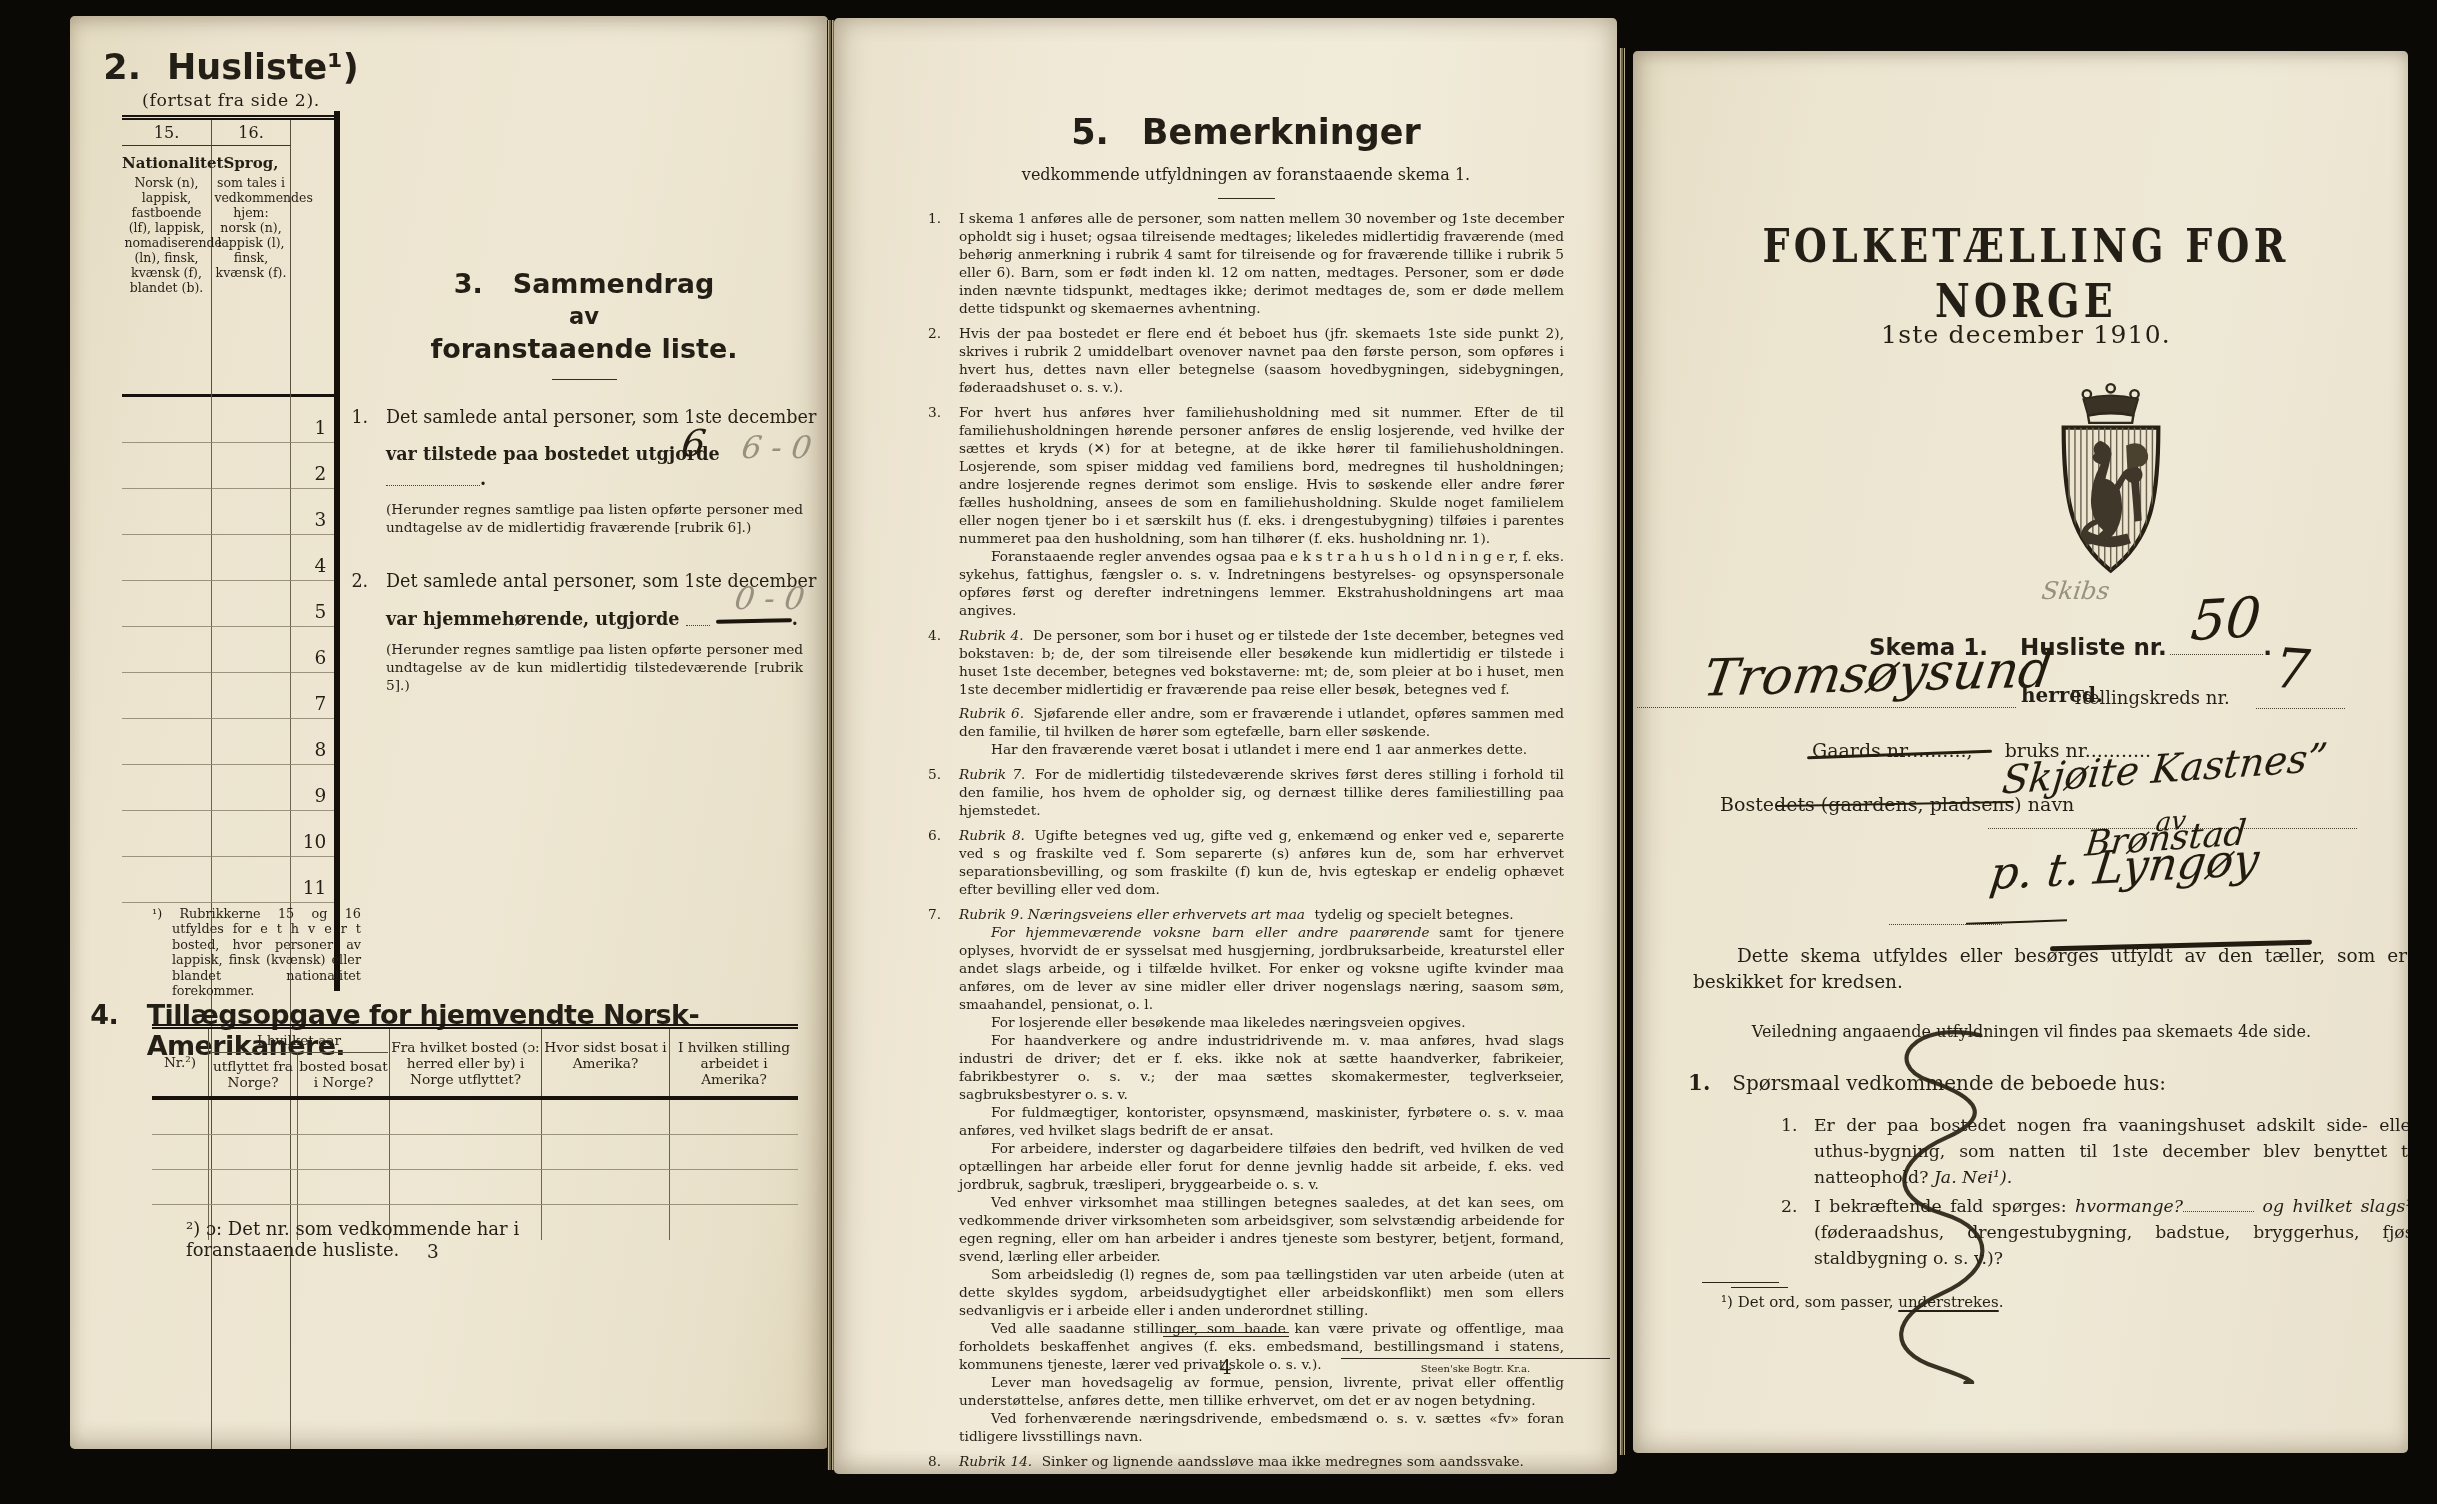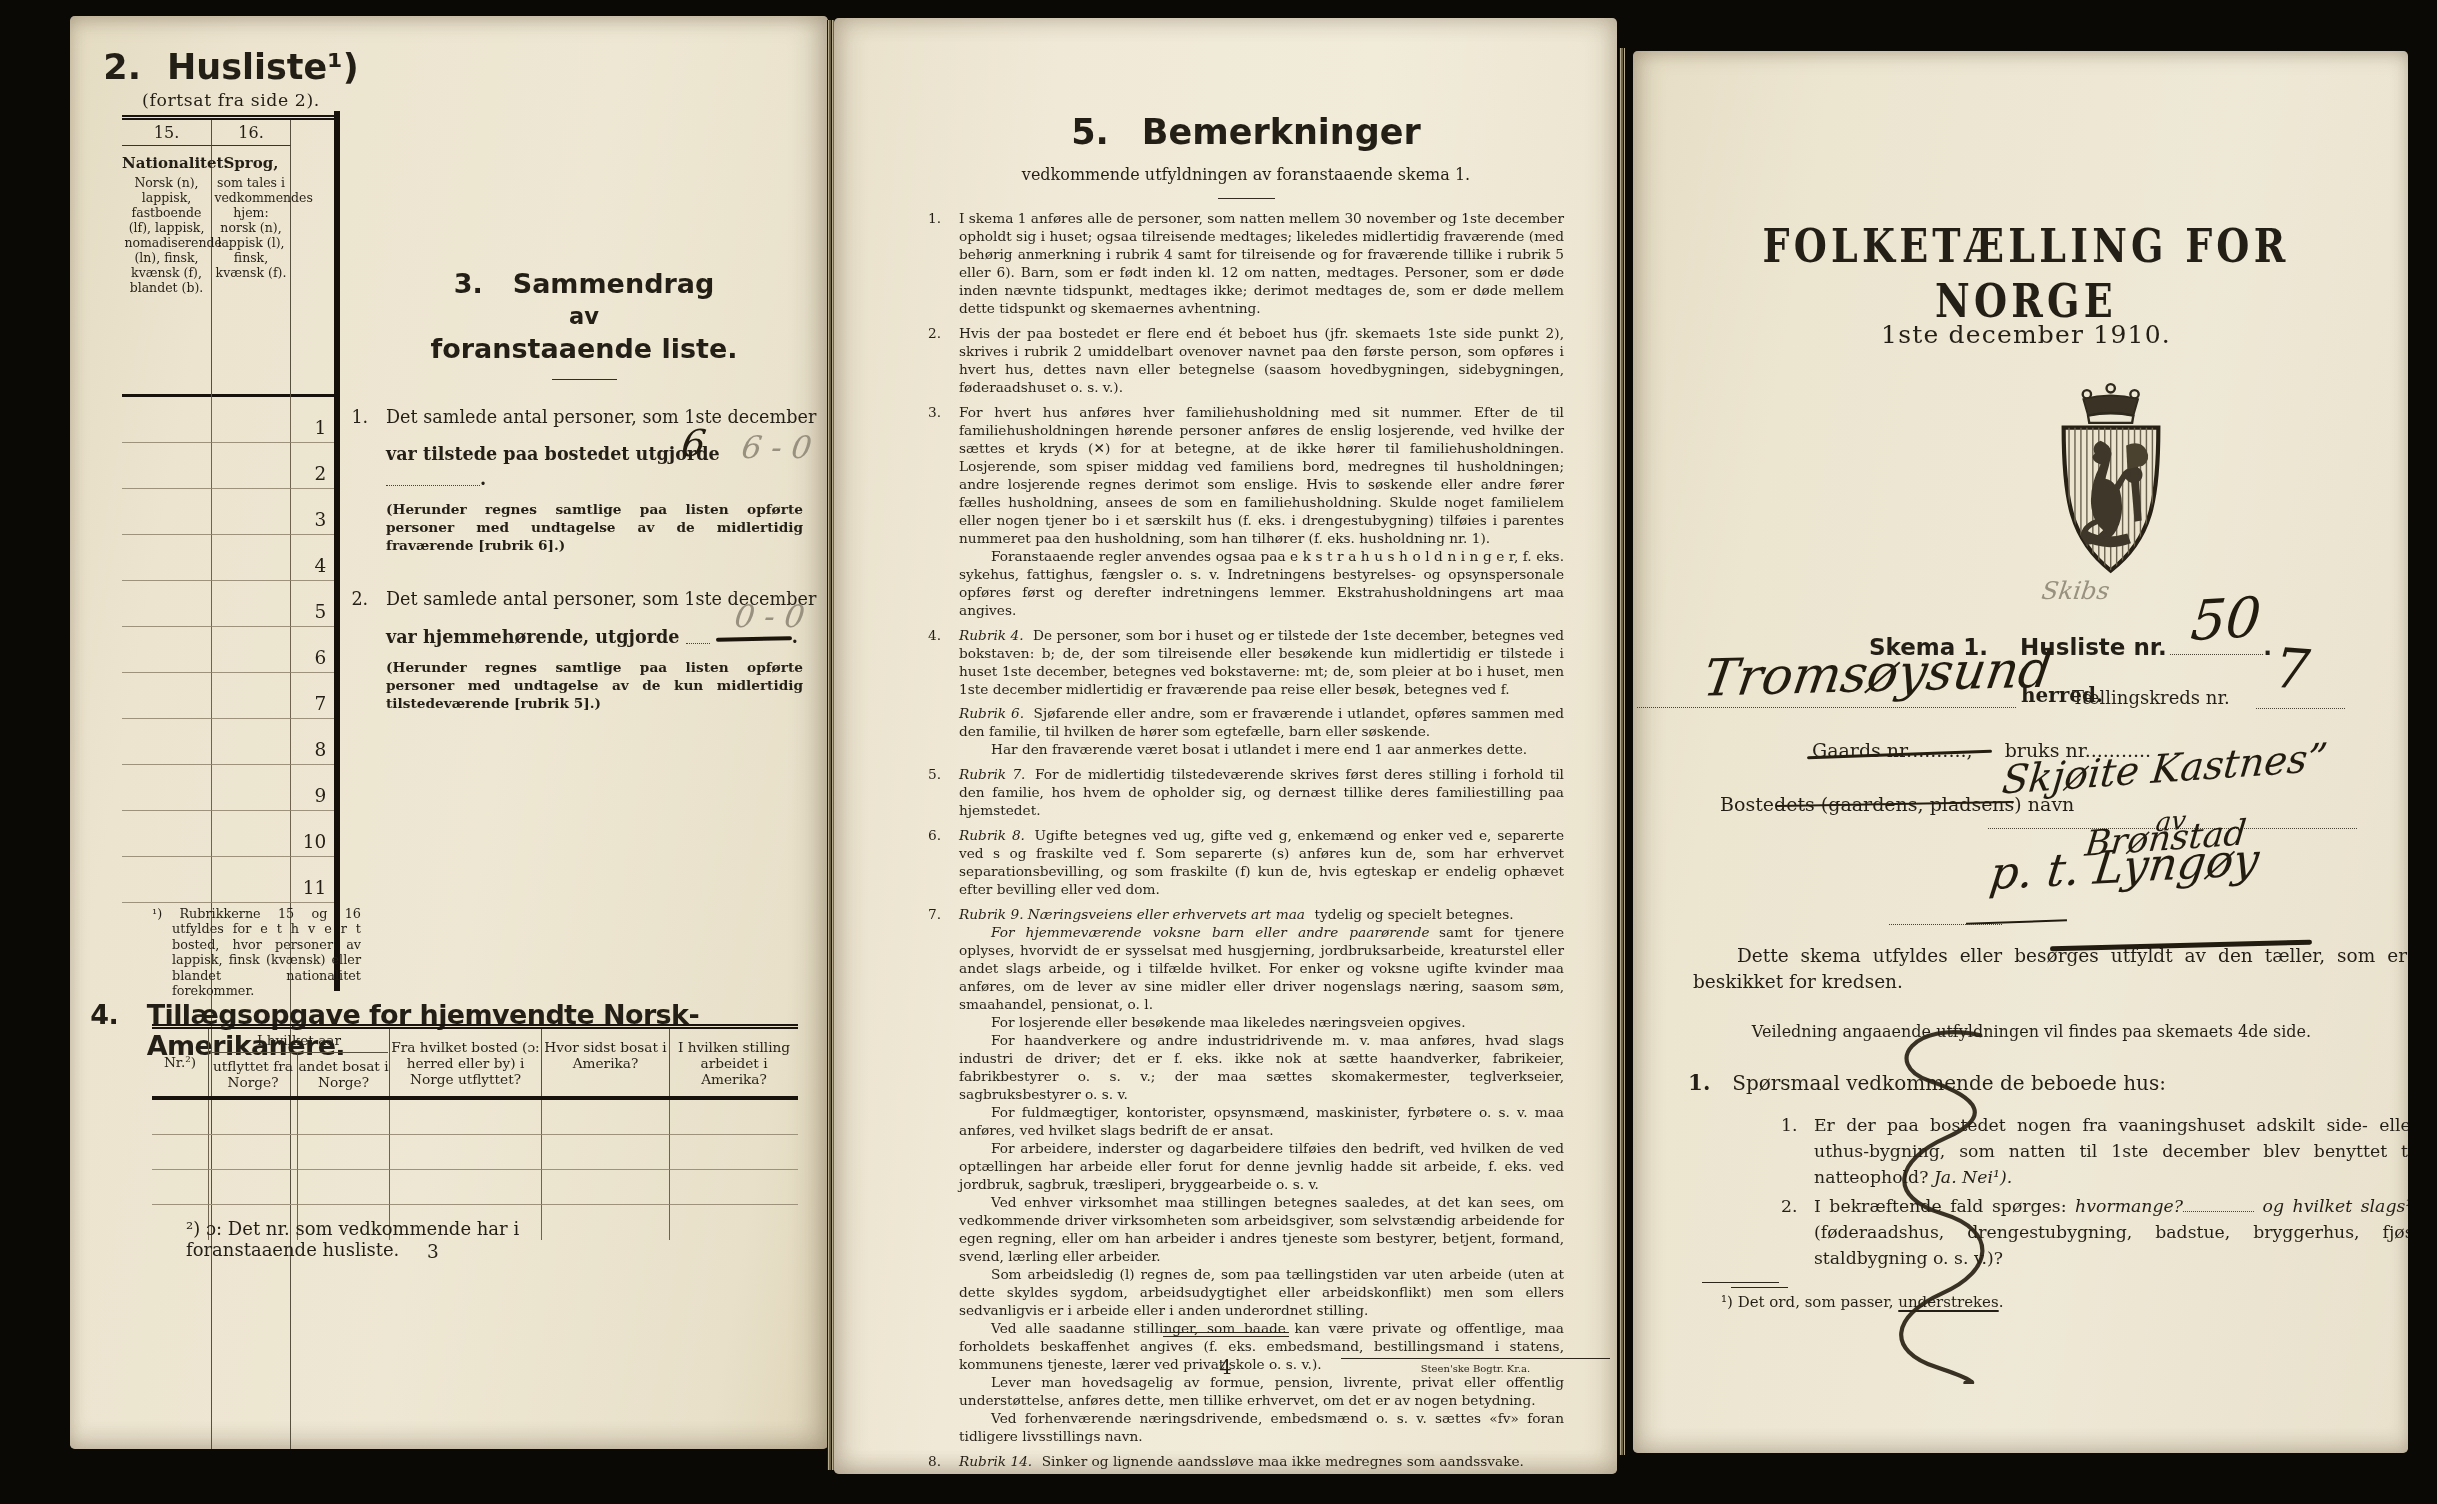--- a/index.html
+++ b/index.html
@@ -58,21 +58,21 @@
   
   .smd{left:279px;top:252px;width:470px;}
   .smd-head{display:flex;justify-content:center;gap:30px;font-size:27px;font-weight:bold;
     font-family:"DejaVu Sans",sans-serif;}
   .smd-head2{text-align:center;font-size:22.6px;font-weight:bold;font-family:"DejaVu Sans",sans-serif;margin-top:4.8px;}
   .smd-head3{text-align:center;font-size:27px;font-weight:bold;font-family:"DejaVu Sans",sans-serif;margin-top:3.6px;}
   .smd-rule{width:65px;border-top:1.8px solid #342c1f;margin:15.5px auto 0 auto;}
   .smd-item{position:relative;padding-left:37px;margin-top:25px;font-size:17.6px;line-height:24px;}
   .smd-item .no{position:absolute;left:2.4px;top:0;}
   .smd-l2{margin-top:13px;font-weight:bold;}
-  .smd-note{font-size:13.7px;line-height:18px;margin-top:8.3px;width:417px;text-align:justify;font-weight:bold;}
+  .smd-note{font-size:13.7px;line-height:18px;margin-top:8.3px;width:417px;text-align:justify;font-weight:normal;}
   .hw-6{position:absolute;left:333px;top:27px;font-size:37px;}
   .hw-60{position:absolute;left:393px;top:30px;font-size:31px;}
   .ink-dash{display:inline-block;width:76px;height:4.2px;background:#1c150b;border-radius:2.4px;vertical-align:middle;transform:rotate(-1.2deg);}
   .hw-00{position:absolute;left:386px;top:16.7px;font-size:31px;}
 
   
   .tl-head{left:16.7px;top:983px;width:732px;display:flex;gap:28.6px;justify-content:flex-start;
     padding-left:3.6px;font-size:27px;font-weight:bold;font-family:"DejaVu Sans",sans-serif;letter-spacing:-0.6px;}
   .tl-table{left:82px;top:1008px;width:646px;border-top:5.4px double #191410;}
   .tl-header{display:grid;grid-template-columns:57px 89px 92px 152px 128px 128px;height:67px;}
@@ -283,21 +283,21 @@
     <span>Tillægsopgave for hjemvendte Norsk-Amerikanere.</span>
   </div>
 
   <div class="abs tl-table">
     <div class="tl-header">
       <div class="tl-nr">Nr.²)</div>
       <div class="tl-aarwrap">
         <div class="tl-aartop">I hvilket aar</div>
         <div class="tl-aarcols">
           <div>utflyttet fra Norge?</div>
-          <div>andet bosat i Norge?</div>
+          <div>bosted bosat i Norge?</div>
         </div>
       </div>
       <div class="tl-c">Fra hvilket bosted (ɔ: herred eller by) i Norge utflyttet?</div>
       <div class="tl-c">Hvor sidst bosat i Amerika?</div>
       <div class="tl-c">I hvilken stilling arbeidet i Amerika?</div>
     </div>
     <div class="tl-body">
       <div class="trow">
           <div></div>
           <div></div>

